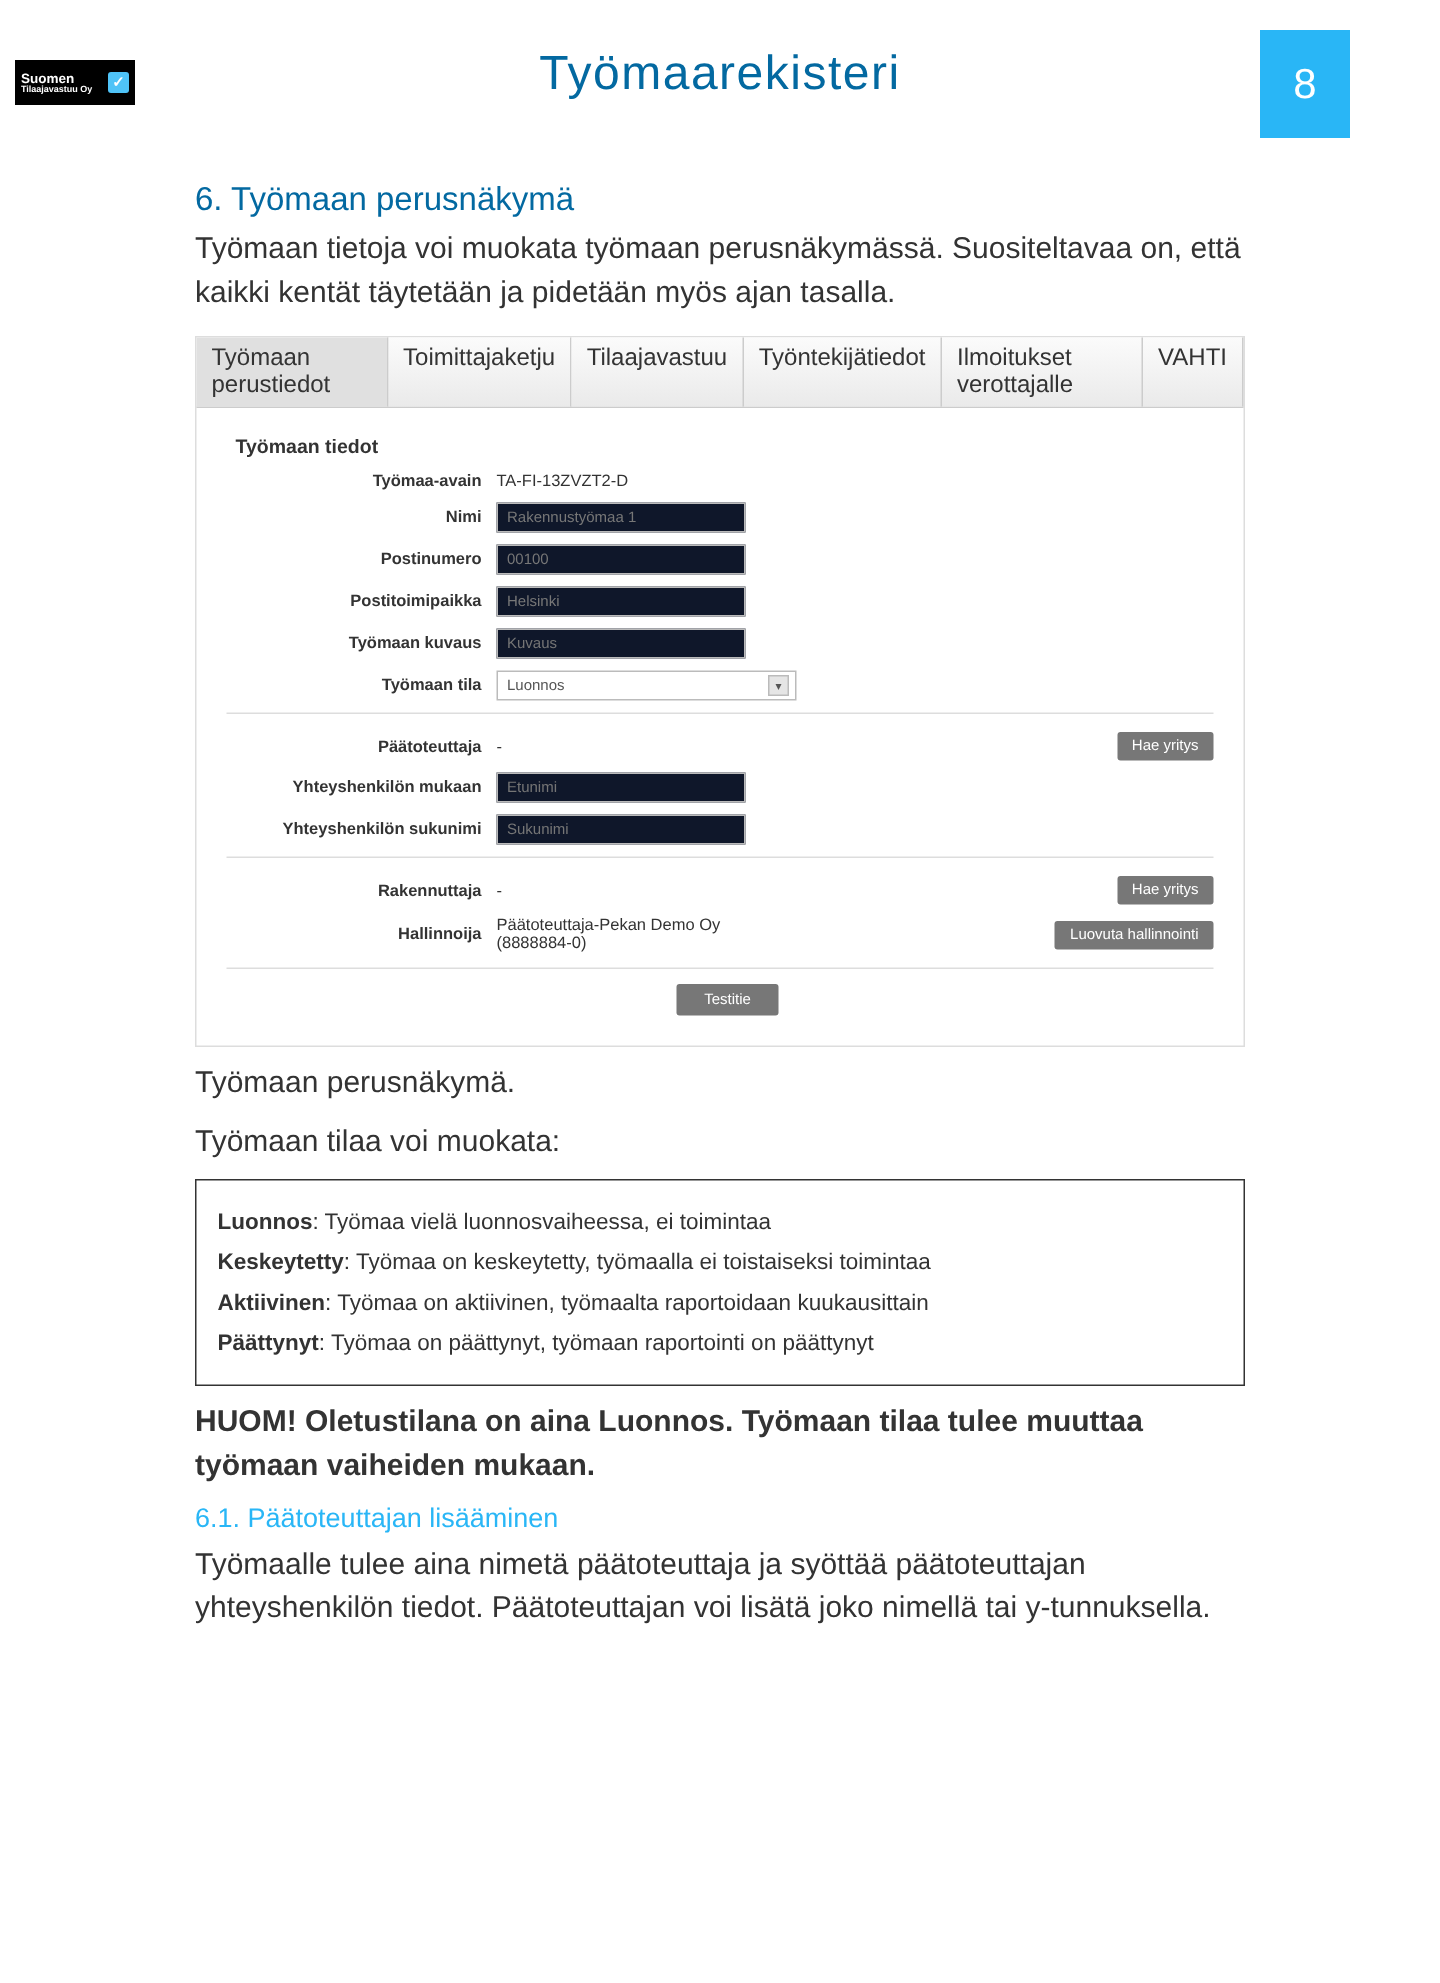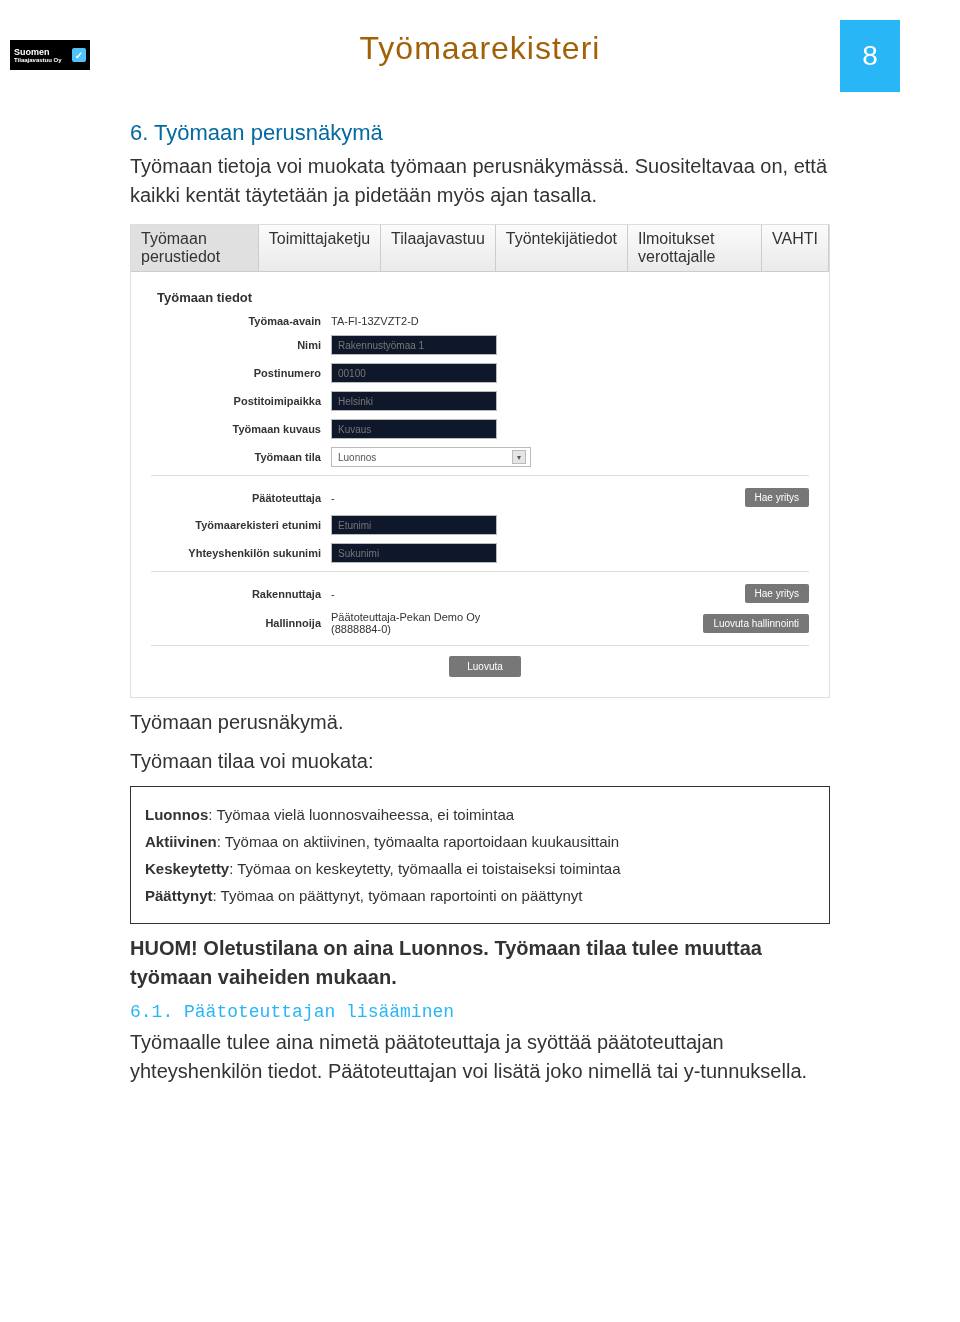--- a/index.html
+++ b/index.html
@@ -38,21 +38,21 @@
     color:#fff;font-size:10px;
   }
   .title {
     position: absolute;
     top: 30px;
     left: 0;
     right: 0;
     text-align: center;
     font-size: 32px;
     letter-spacing: 1px;
-    color: #a16207;
+    color: #0369a1;
   }
   .page-badge {
     position: absolute;
     top: 20px;
     right: 60px;
     width: 60px;
     height: 72px;
     background: #29b6f6;
     color: #fff;
     font-size: 28px;
@@ -68,21 +68,20 @@
     font-size: 22px;
     font-weight: normal;
     margin-bottom: 6px;
   }
   h3 {
     color: #29b6f6;
     font-size: 18px;
     font-weight: normal;
     margin-top: 10px;
     margin-bottom: 6px;
-    font-family: Liberation Mono, monospace;
   }
   .para, .caption { font-size: 20px; line-height: 1.45; margin-bottom: 10px; }
   .caption { margin-top: 10px; }
   .bold { font-weight: bold; }
 
   
   .app-shot {
     border: 1px solid #ddd;
     background: #fff;
     font-family: Arial, sans-serif;
@@ -240,21 +239,21 @@
 
       <hr class="hr-line">
 
       <div class="frow btn-row">
         <div class="flabel">Päätoteuttaja</div>
         <div class="fval">-</div>
         <div class="spacer"></div>
         <button class="btn-sm">Hae yritys</button>
       </div>
       <div class="frow">
-        <div class="flabel">Työmaarekisteri etunimi</div>
+        <div class="flabel">Yhteyshenkilön mukaan</div>
         <input class="finput" placeholder="Etunimi" style="">
       </div>
       <div class="frow">
         <div class="flabel">Yhteyshenkilön sukunimi</div>
         <input class="finput" placeholder="Sukunimi" style="">
       </div>
 
       <hr class="hr-line">
 
       <div class="frow btn-row">
@@ -264,32 +263,32 @@
         <button class="btn-sm">Hae yritys</button>
       </div>
       <div class="frow btn-row">
         <div class="flabel">Hallinnoija</div>
         <div class="fval" style="width:200px;">Päätoteuttaja-Pekan Demo Oy (8888884-0)</div>
         <div class="spacer"></div>
         <button class="btn-sm">Luovuta hallinnointi</button>
       </div>
 
       <div class="save-row">
-        <button class="btn-sm" style="padding:5px 18px;">Luovuta</button>
+        <button class="btn-sm" style="padding:5px 18px;">Testitie</button>
       </div>
     </div>
   </div>
 
   <p class="caption">Työmaan perusnäkymä.</p>
   <p class="para">Työmaan tilaa voi muokata:</p>
 
   <div class="status-box">
     <p><span class="status-label">Luonnos</span><span>: Työmaa vielä luonnosvaiheessa, ei toimintaa</span></p>
+    <p><span class="status-label">Keskeytetty</span><span>: Työmaa on keskeytetty, työmaalla ei toistaiseksi toimintaa</span></p>
     <p><span class="status-label">Aktiivinen</span><span>: Työmaa on aktiivinen, työmaalta raportoidaan kuukausittain</span></p>
-    <p><span class="status-label">Keskeytetty</span><span>: Työmaa on keskeytetty, työmaalla ei toistaiseksi toimintaa</span></p>
     <p><span class="status-label">Päättynyt</span><span>: Työmaa on päättynyt, työmaan raportointi on päättynyt</span></p>
   </div>
 
   <p class="para bold">HUOM! Oletustilana on aina Luonnos. Työmaan tilaa tulee muuttaa työmaan vaiheiden mukaan.</p>
 
   <h3>6.1.   Päätoteuttajan lisääminen</h3>
   <p class="para">Työmaalle tulee aina nimetä päätoteuttaja ja syöttää päätoteuttajan yhteyshenkilön tiedot. Päätoteuttajan voi lisätä joko nimellä tai y-tunnuksella.</p>
 </div>
 
 </body></html>

